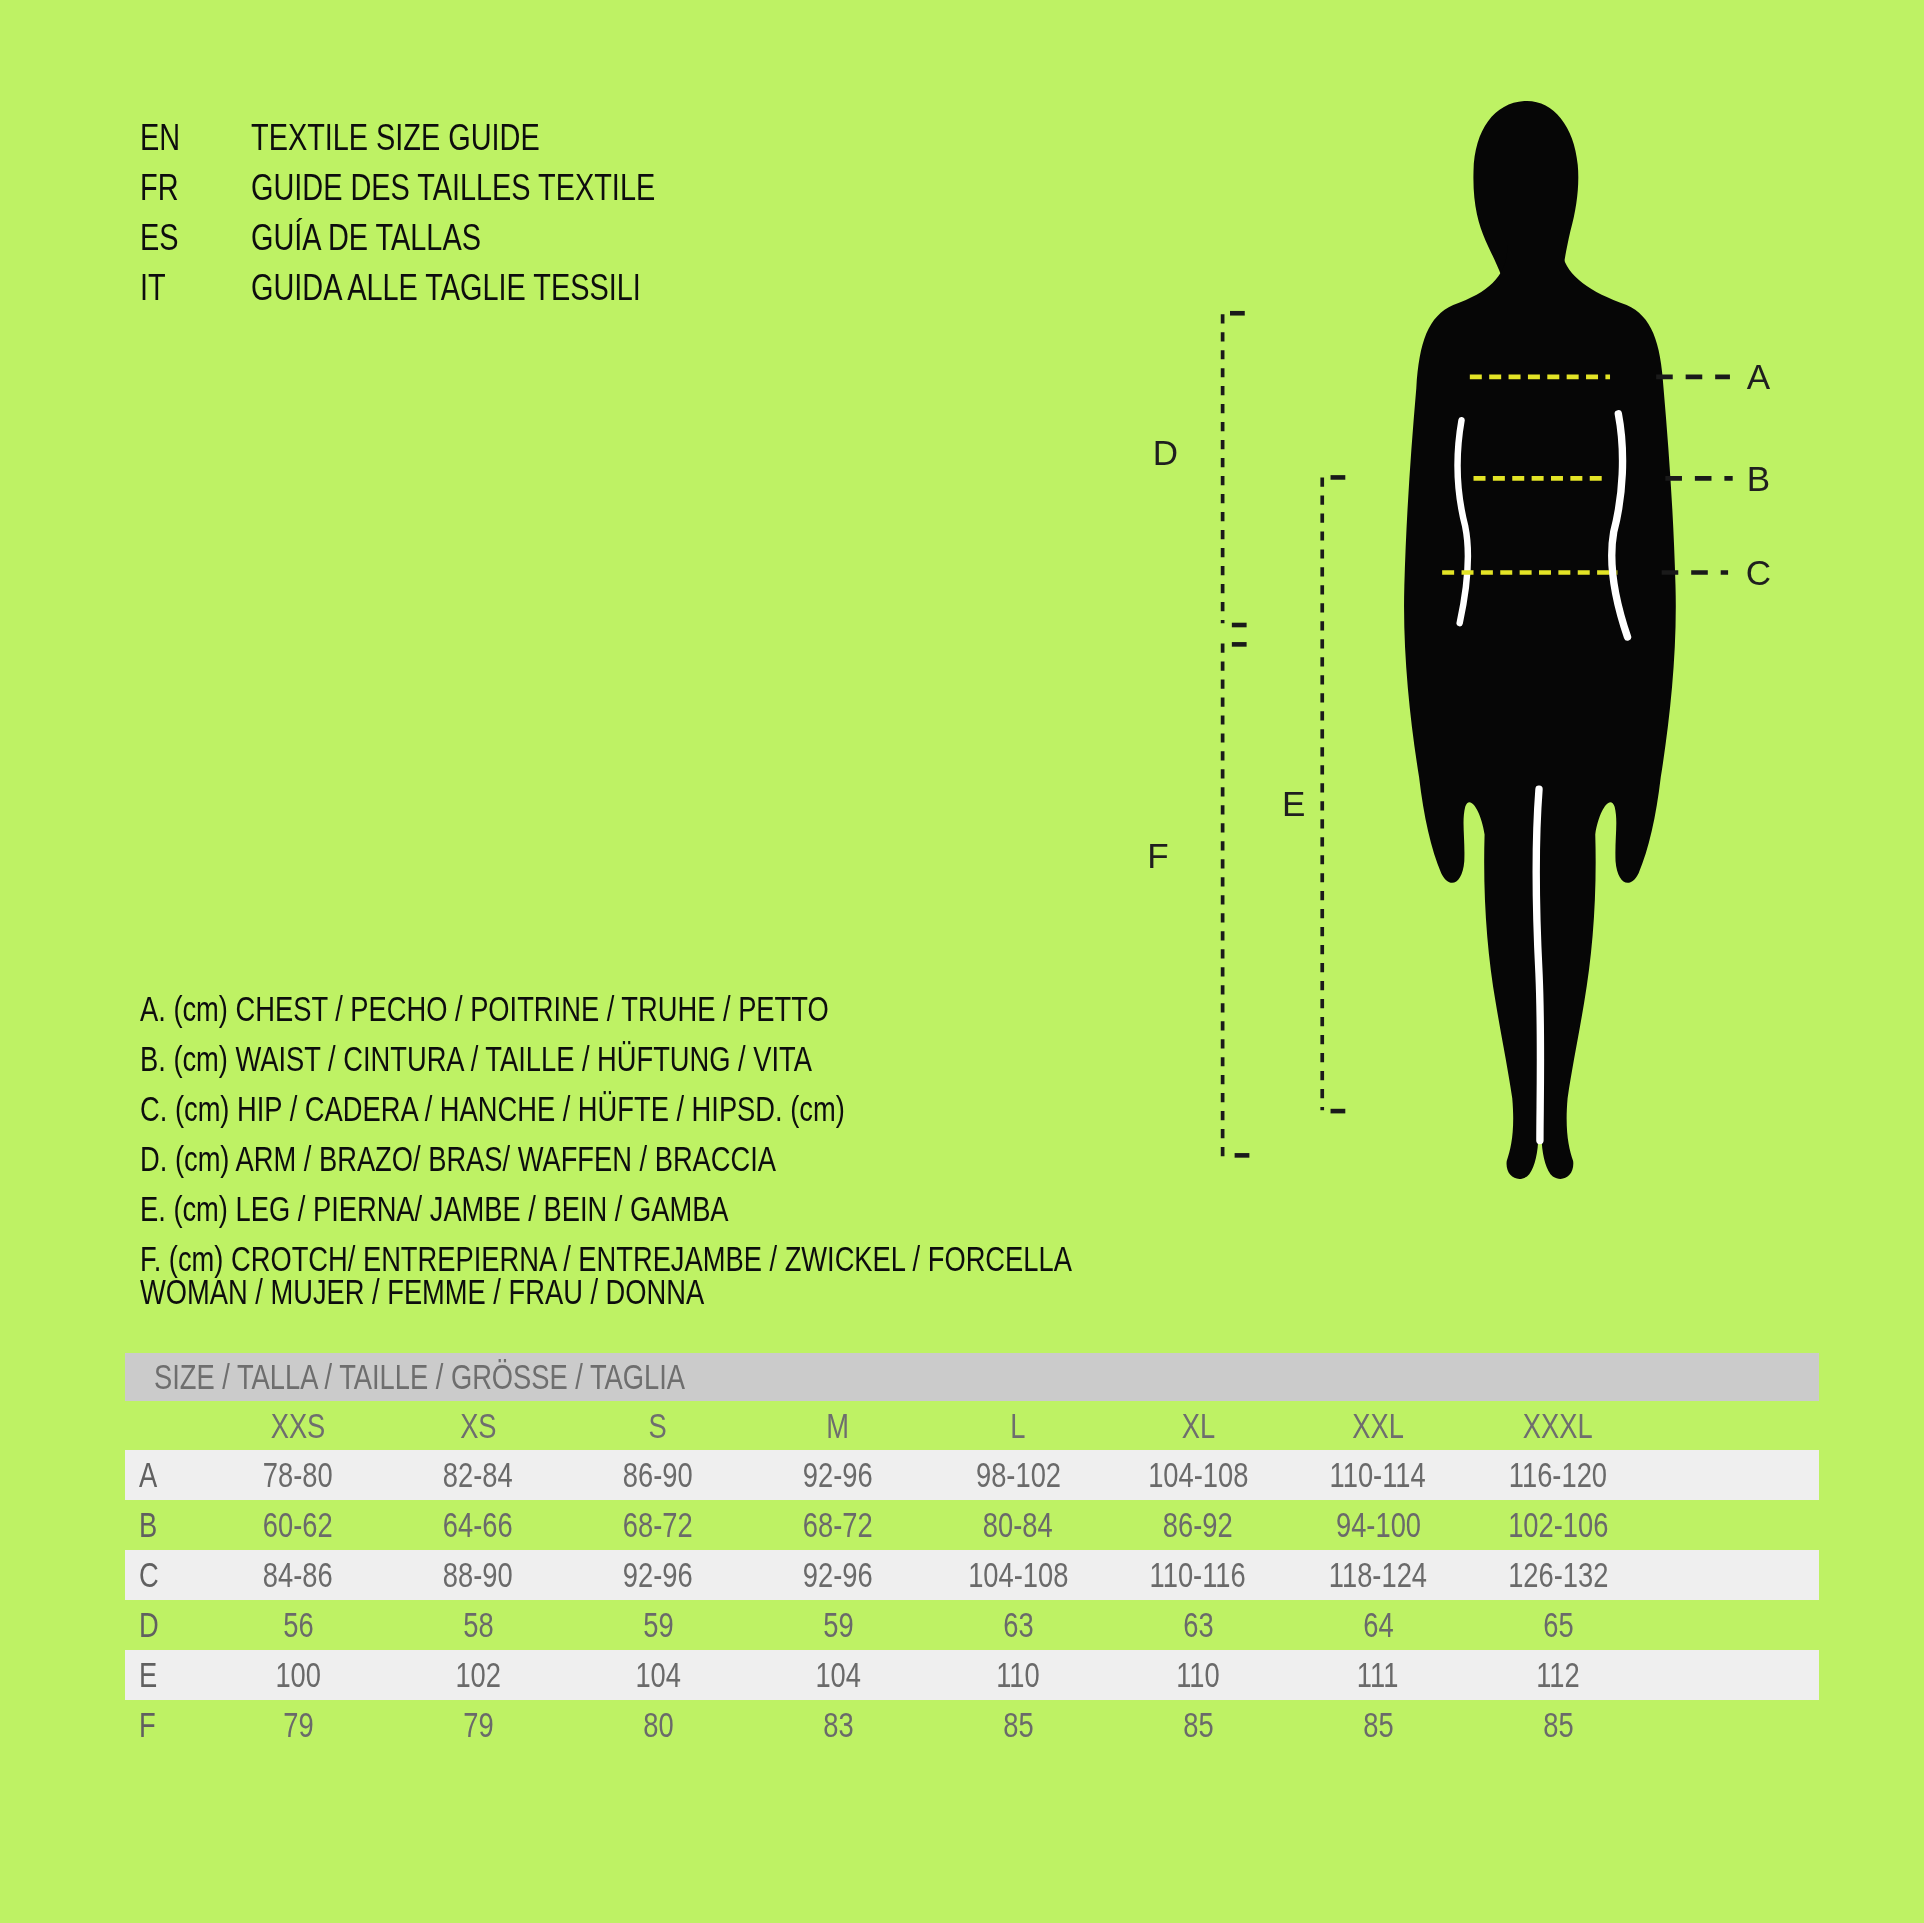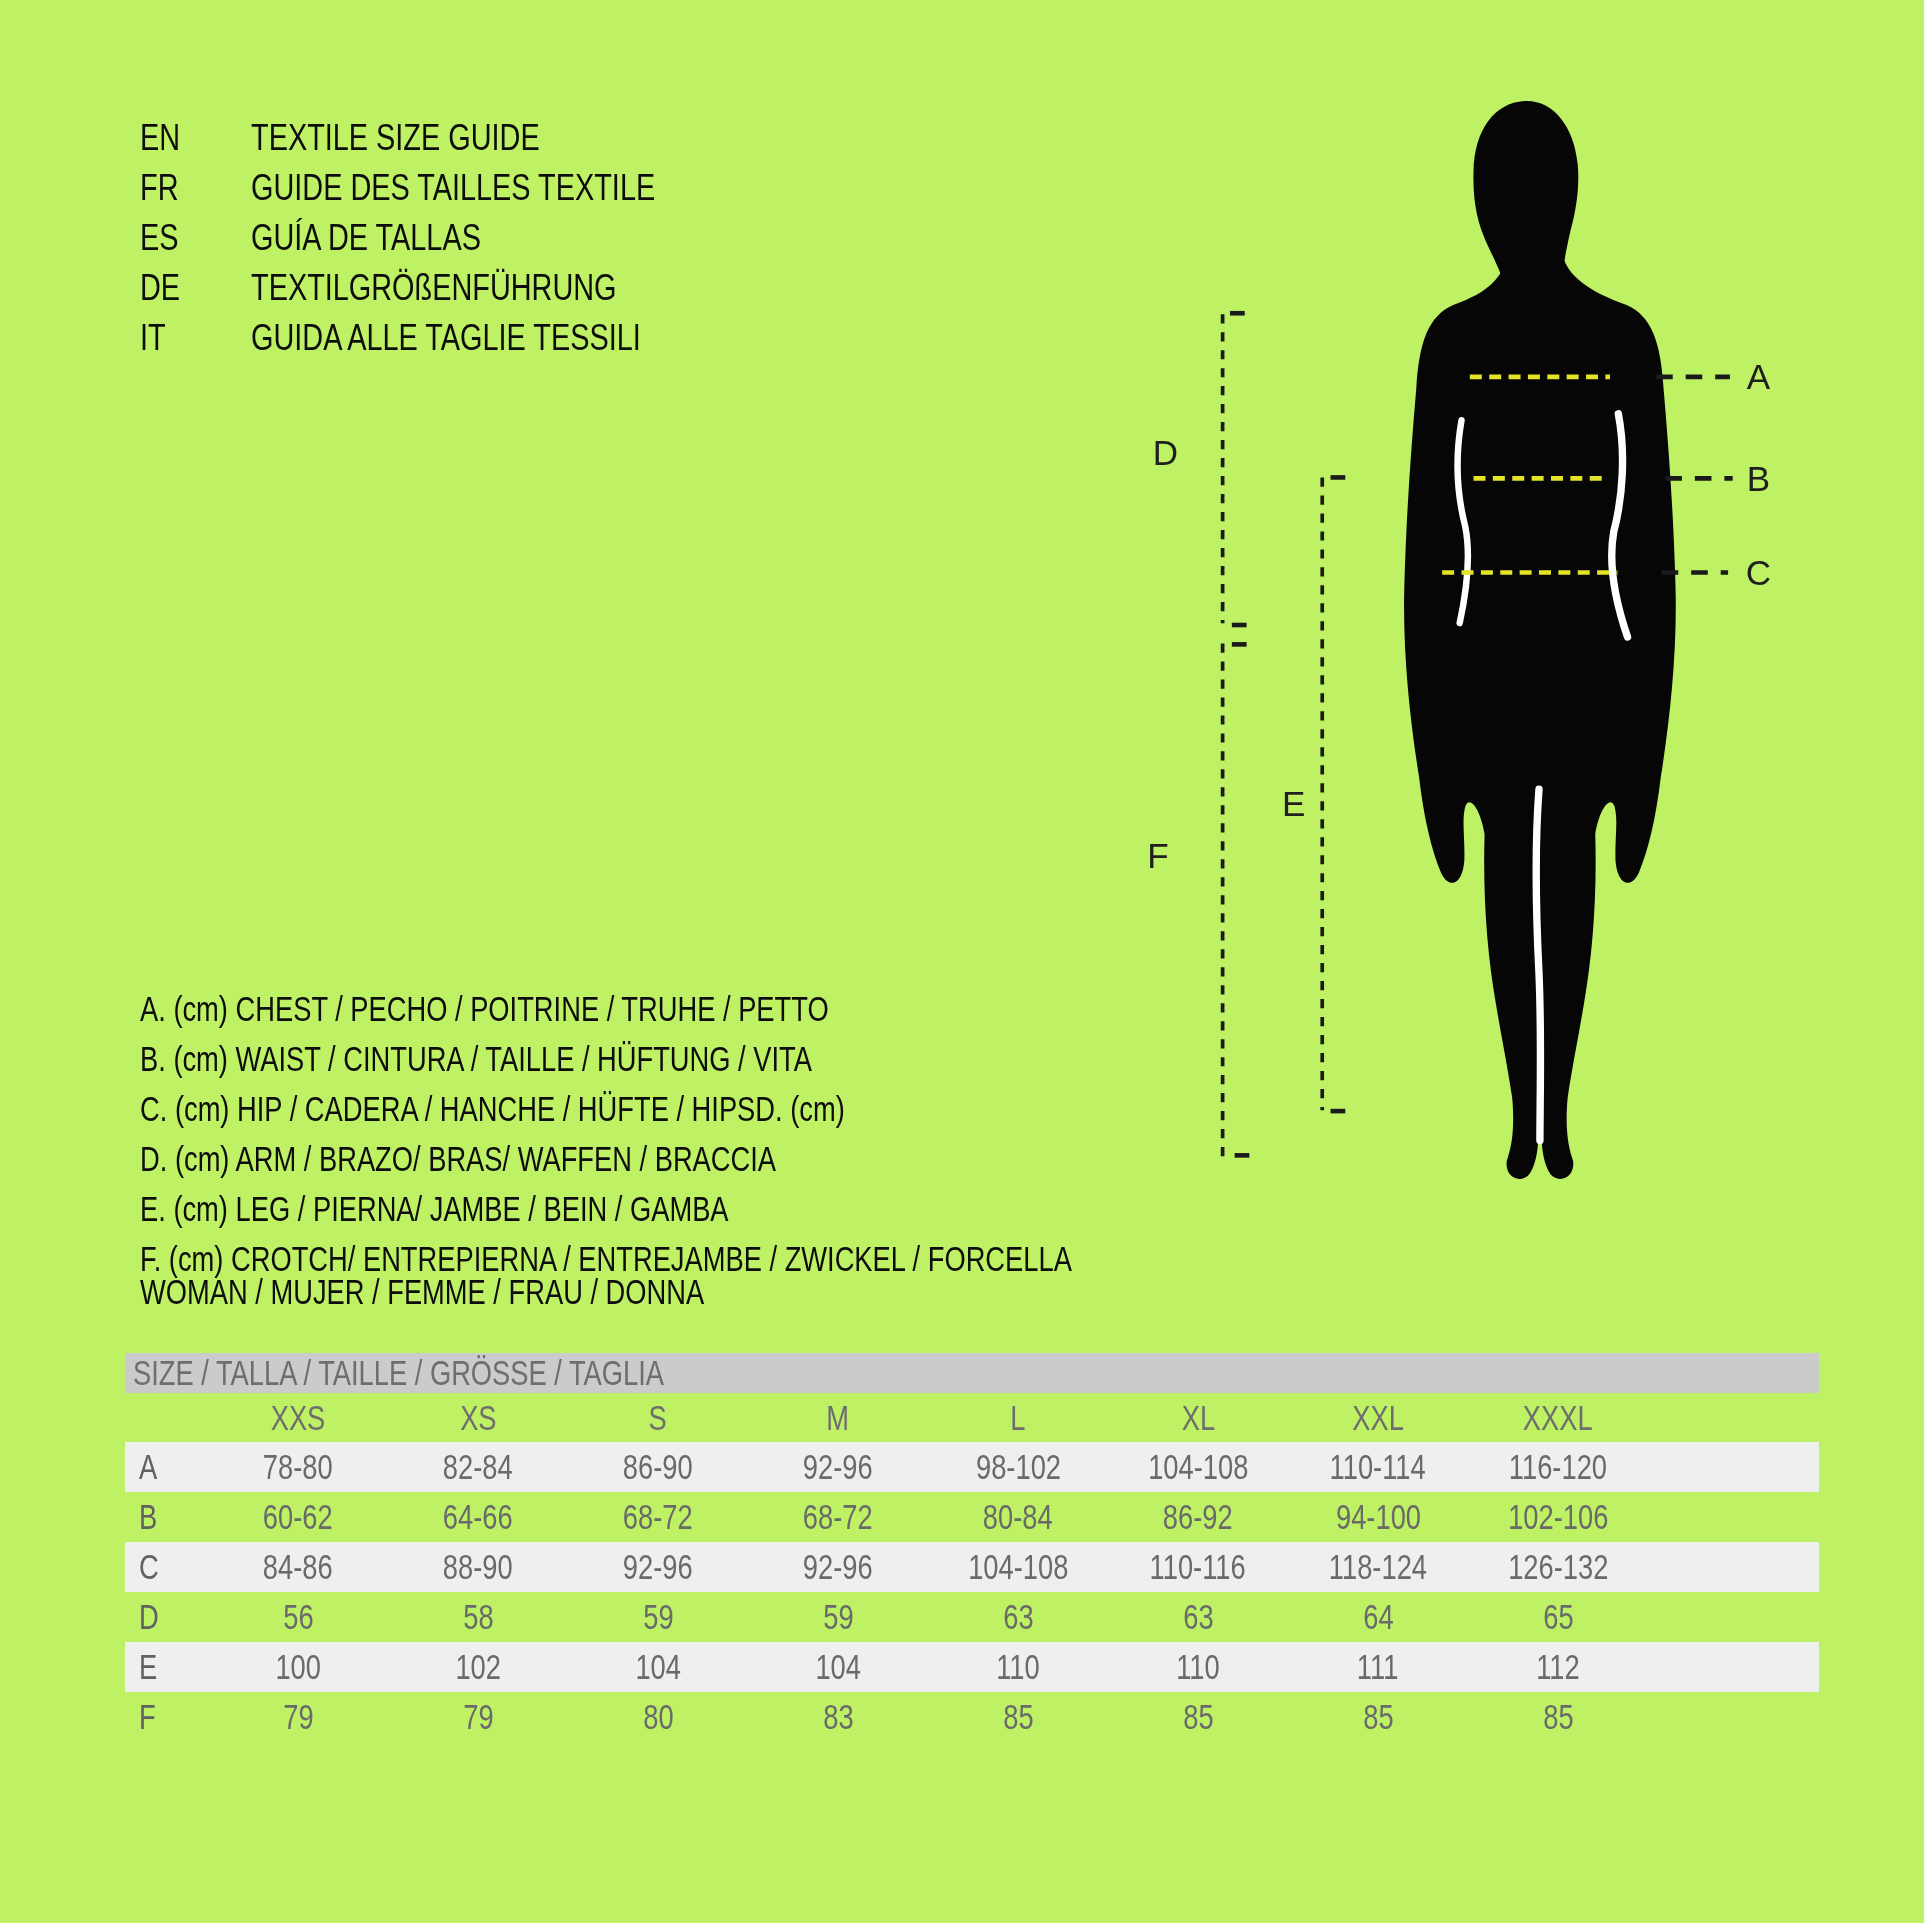--- a/index.html
+++ b/index.html
@@ -19,22 +19,22 @@
   
   .legend-block{position:absolute;left:140px;top:984px;font-size:35px;color:#0d0d0d;}
   .legend-row{height:50px;display:flex;align-items:center;}
 
   
   .category-line{position:absolute;left:140px;top:1272px;height:50px;display:flex;align-items:flex-start;
     font-size:35px;color:#0d0d0d;}
 
   
   .size-table{position:absolute;left:125px;top:1353px;width:1694px;}
-  .band{height:40px;background:var(--band_bg,#cbcbcb);display:flex;align-items:center;
-    padding-left:8px;box-sizing:border-box;font-size:35px;color:#6e6e6e;}
+  .band{height:48px;background:var(--band_bg,#cbcbcb);display:flex;align-items:center;
+    padding-left:29px;box-sizing:border-box;font-size:35px;color:#6e6e6e;}
   .trow{display:grid;grid-template-columns:83px repeat(8,180px) minmax(0,1fr);align-items:center;}
   .thead-row{height:49px;font-size:35px;color:#6e6e6e;}
   .drow{height:50px;font-size:35px;color:#6a6a6a;}
   .drow.striped{background:var(--stripe_bg,#efefef);}
   .cell{text-align:center;}
   .rowlab{text-align:left;padding-left:14px;color:#606060;}
 
   
   .figure-svg{position:absolute;left:1135px;top:83px;}
   .figure-svg text{font-family:"Liberation Sans","DejaVu Sans",sans-serif;font-size:38px;fill:#1f1f1f;}
@@ -49,24 +49,20 @@
       <span class="lang-code"><span class="c">EN</span></span>
       <span class="c">TEXTILE SIZE GUIDE</span>
     </div>
     <div class="lang-row">
       <span class="lang-code"><span class="c">FR</span></span>
       <span class="c">GUIDE DES TAILLES TEXTILE</span>
     </div>
     <div class="lang-row">
       <span class="lang-code"><span class="c">ES</span></span>
       <span class="c">GUÍA DE TALLAS</span>
-    </div>
-    <div class="lang-row">
-      <span class="lang-code"><span class="c">DE</span></span>
-      <span class="c">TEXTILGRÖßENFÜHRUNG</span>
     </div>
     <div class="lang-row">
       <span class="lang-code"><span class="c">IT</span></span>
       <span class="c">GUIDA ALLE TAGLIE TESSILI</span>
     </div>
   </div>
 
   <div class="legend-block">
     <div class="legend-row">
         <span class="c">A. (cm) CHEST / PECHO / POITRINE / TRUHE / PETTO</span>

